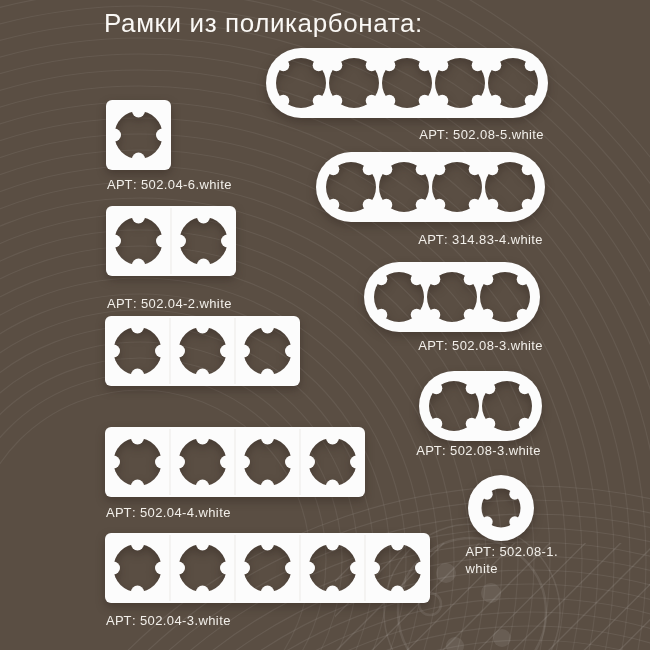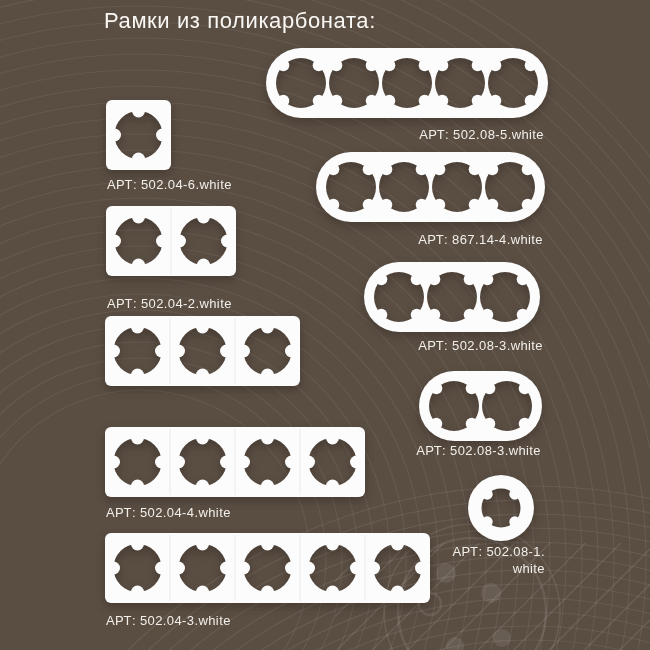--- a/index.html
+++ b/index.html
@@ -1,24 +1,24 @@
 <!DOCTYPE html>
 <html><head>
 <meta charset="utf-8">
 <style>
   html,body{margin:0;padding:0}
   .stage{position:relative;width:650px;height:650px;background:#5A4E43;overflow:hidden;
          font-family:"Liberation Sans",sans-serif}
   #bg{position:absolute;left:0;top:0;width:650px;height:650px}
-  .title{position:absolute;left:104px;top:8px;margin:0;font-size:22px;font-weight:400;
+  .title{position:absolute;left:104px;top:8px;margin:0;font-size:26px;font-weight:400;
          color:#FAF8F5;letter-spacing:.6px}
   .frame{position:absolute;line-height:0}
   .frame svg{filter:drop-shadow(0 4px 5px rgba(25,18,12,.30))}
   .label{position:absolute;font-size:13px;color:#F2EFEA;letter-spacing:.4px;white-space:nowrap}
-  .label.r{text-align:right}
+  .label.r{text-align:left}
   .label.r span{display:block;line-height:17px}
 </style>
 </head>
 <body>
 
 <div class="stage">
   <svg id="bg" viewBox="0 0 650 650" xmlns="http://www.w3.org/2000/svg">
       <g fill="none" stroke="rgba(255,255,255,0.065)" stroke-width="1.2">
         <circle cx="140" cy="560" r="170"></circle>
         <circle cx="140" cy="560" r="186"></circle>
@@ -306,21 +306,21 @@
             <circle cx="211.7" cy="52.7" r="6" fill="#fff"></circle>
             <circle cx="211.7" cy="17.3" r="6" fill="#fff"></circle>
             <circle cx="176.3" cy="52.7" r="6" fill="#fff"></circle>
             <circle cx="176.3" cy="17.3" r="6" fill="#fff"></circle>
           </mask>
         </defs>
         <g mask="url(#hm6)">
           <rect width="229" height="70" rx="35" fill="#FCFCFC"></rect>
         </g>
       </svg></div>
-  <div class="label r" style="right:107px;top:232px">АРТ: 867.14-4.white</div>
+  <div class="label r" style="right:107px;top:232px">АРТ: 314.83-4.white</div>
 
   <div class="frame" style="left:364px;top:262px"><svg width="176" height="70" viewBox="0 0 176 70" xmlns="http://www.w3.org/2000/svg">
         <defs>
           <mask id="hm7">
             <rect width="176" height="70" fill="#fff"></rect>
             <circle cx="35" cy="35" r="25" fill="#000"></circle>
             <circle cx="52.7" cy="52.7" r="6" fill="#fff"></circle>
             <circle cx="52.7" cy="17.3" r="6" fill="#fff"></circle>
             <circle cx="17.3" cy="52.7" r="6" fill="#fff"></circle>
             <circle cx="17.3" cy="17.3" r="6" fill="#fff"></circle>
@@ -372,17 +372,17 @@
             <circle cx="46.8" cy="46.8" r="5.5" fill="#fff"></circle>
             <circle cx="46.8" cy="19.2" r="5.5" fill="#fff"></circle>
             <circle cx="19.2" cy="46.8" r="5.5" fill="#fff"></circle>
             <circle cx="19.2" cy="19.2" r="5.5" fill="#fff"></circle>
           </mask>
         </defs>
         <g mask="url(#hm9)">
           <rect width="66" height="66" rx="33" fill="#FCFCFC"></rect>
         </g>
       </svg></div>
-  <div class="label r" style="right:105px;top:543px">
+  <div class="label r" style="right:92px;top:543px">
     <span>АРТ: 502.08-1.</span>
     <span>white</span>
   </div>
 </div>
 
 </body></html>

